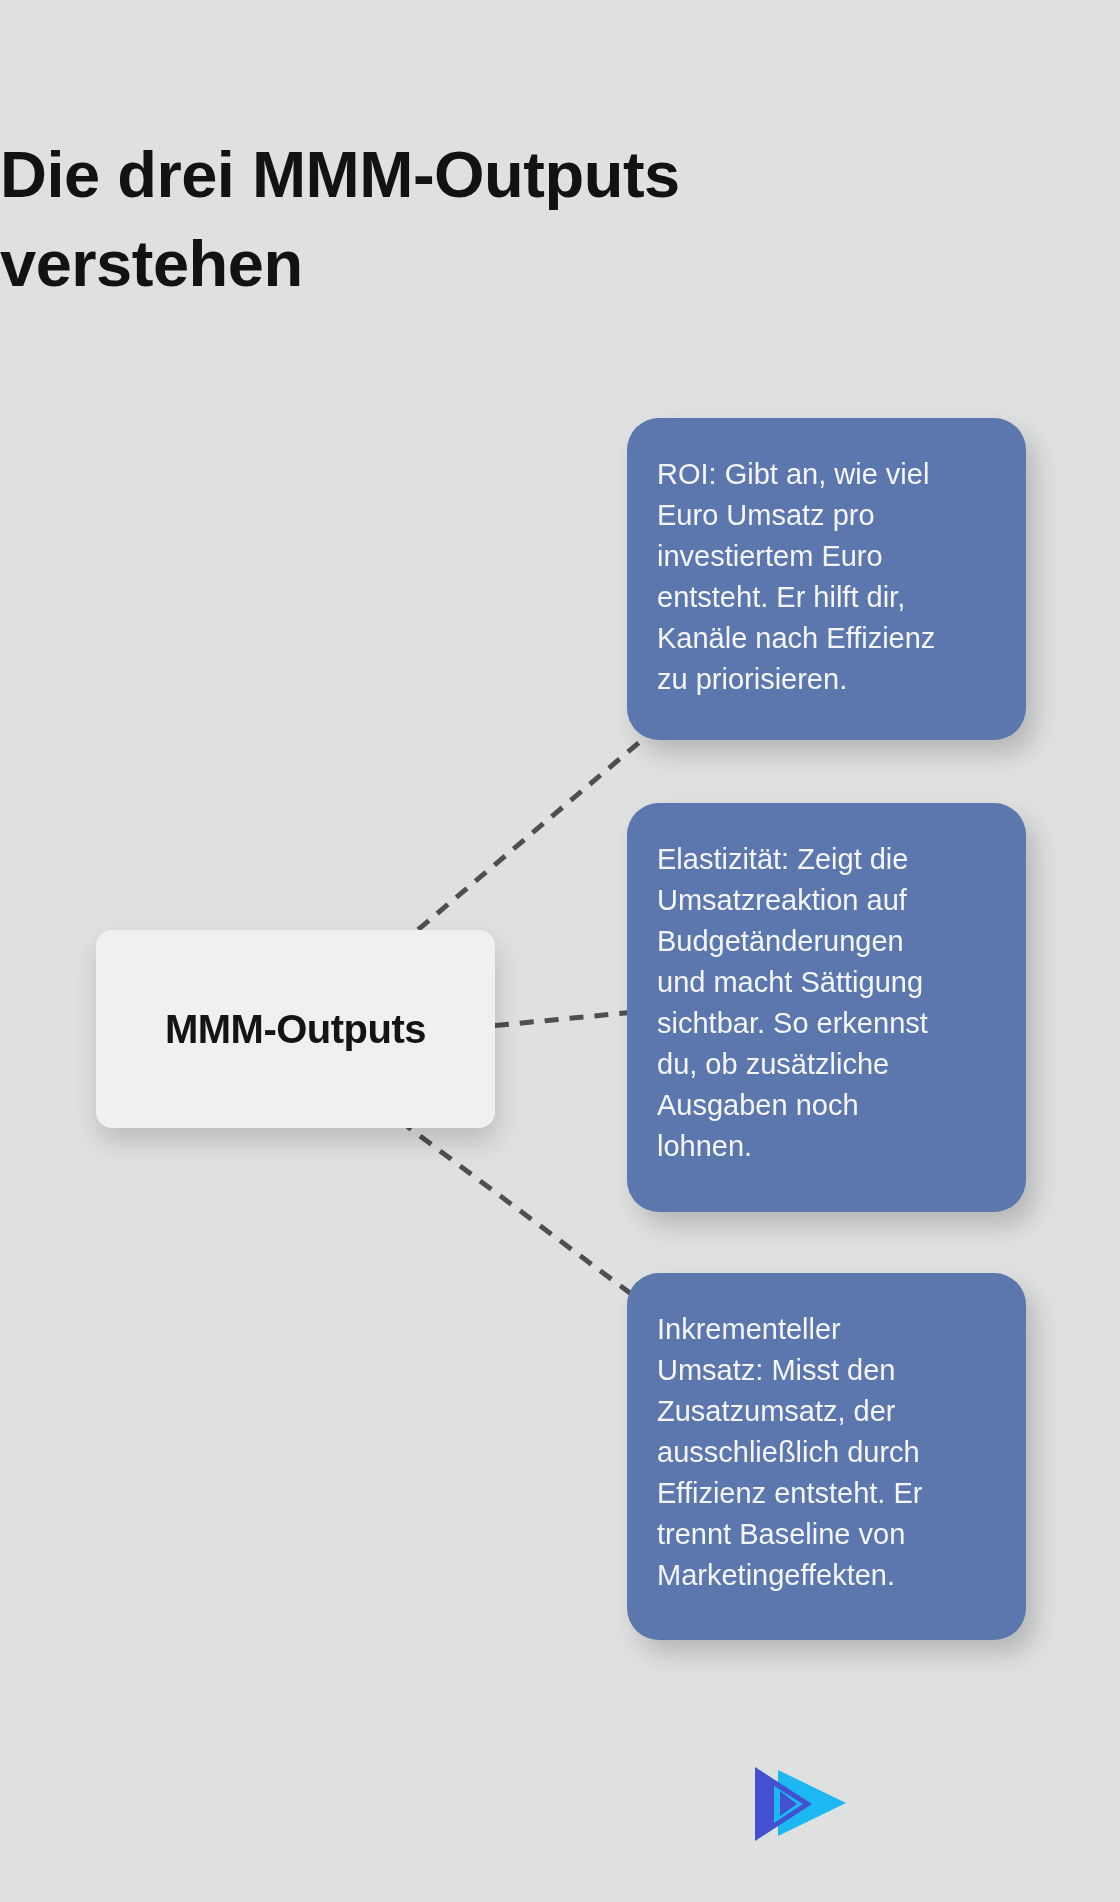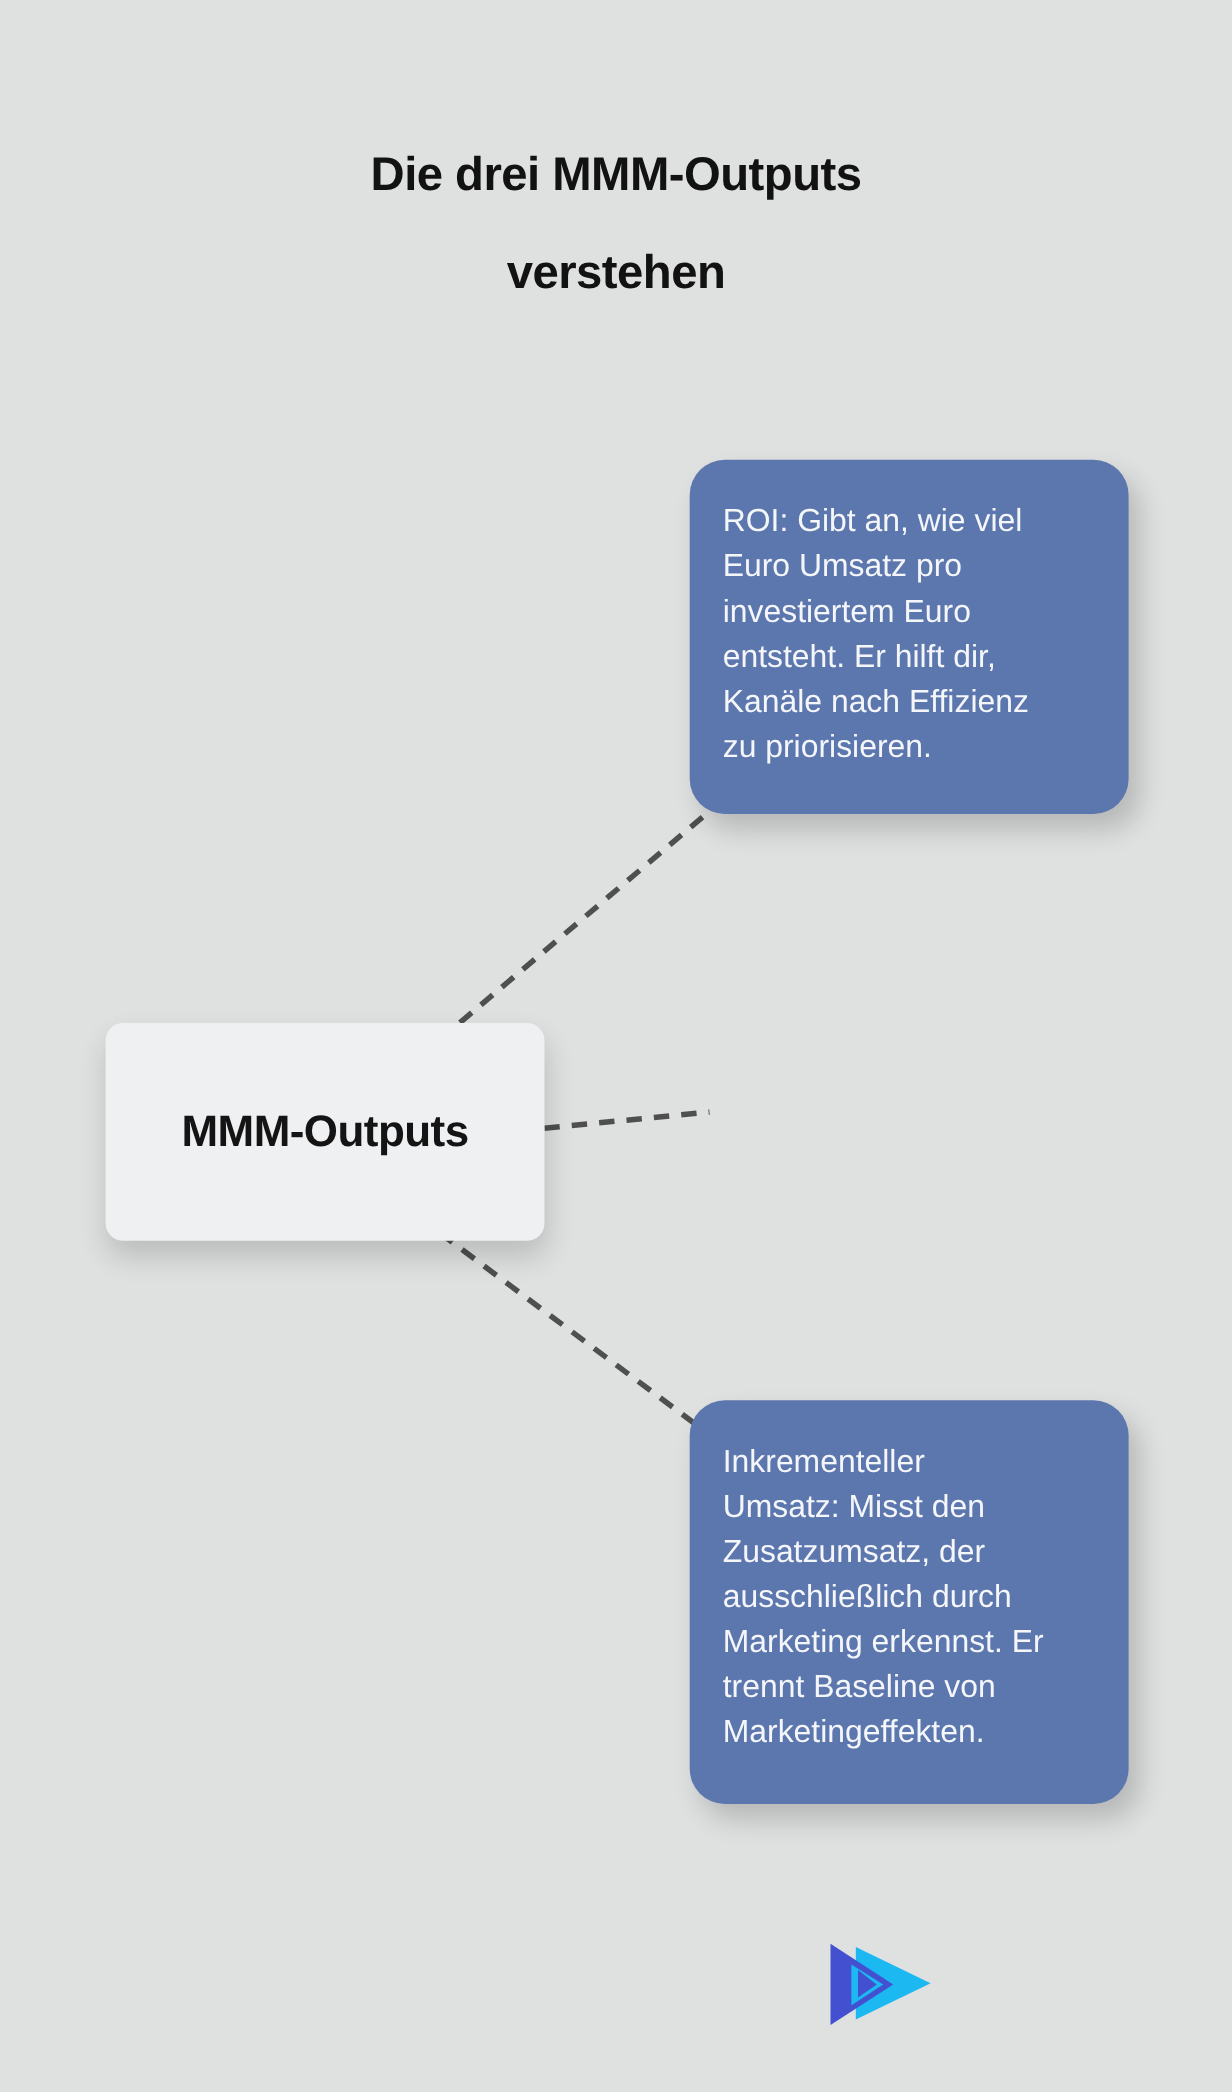--- a/index.html
+++ b/index.html
@@ -6,22 +6,21 @@
   .canvas{
     position:relative;
     width:1120px;height:1902px;
     background:var(--c-background,#dfe0e0);
     font-family:"Liberation Sans",sans-serif;
     overflow:hidden;
   }
   
   .title{
     position:absolute;left:0;top:86px;width:1120px;
-    text-align:center;
-    font-size:43px;line-height:89px;font-weight:700;
+    font-size:65px;line-height:89px;font-weight:700;
     letter-spacing:-0.5px;
     color:var(--c-title-text,#121212);
     white-space:pre-line;
   }
   
   .connectors{position:absolute;left:0;top:0;width:1120px;height:1902px;z-index:1;}
   .connectors line{
     stroke:var(--c-connector,#4f4f4f);
     stroke-width:5;
     stroke-dasharray:14 11;
@@ -88,27 +87,37 @@
 
   <div class="card card-roi">
     <div class="card-text">ROI: Gibt an, wie viel
 Euro Umsatz pro
 investiertem Euro
 entsteht. Er hilft dir,
 Kanäle nach Effizienz
 zu priorisieren.</div>
   </div>
 
+  <div class="card card-elastizitaet">
+    <div class="card-text">Elastizität: Zeigt die
+Umsatzreaktion auf
+Budgetänderungen
+und macht Sättigung
+sichtbar. So erkennst
+du, ob zusätzliche
+Ausgaben noch
+lohnen.</div>
+  </div>
 
   <div class="card card-inkrementell">
     <div class="card-text">Inkrementeller
 Umsatz: Misst den
 Zusatzumsatz, der
 ausschließlich durch
-Marketing erkennst. Er
+Effizienz entsteht. Er
 trennt Baseline von
 Marketingeffekten.</div>
   </div>
 
   <div class="branding">
     <svg class="logo-mark" viewBox="0 0 100 82" xmlns="http://www.w3.org/2000/svg">
       <polygon points="30,8 30,74 98,41" style="fill:var(--c-logo-cyan,#1cb8f2)"></polygon>
       <polygon points="7,5 7,79 64,42" style="fill:var(--c-logo-indigo,#4351d0)"></polygon>
       <polygon points="26,24 26,61 55,42" style="fill:var(--c-logo-cyan,#1cb8f2)"></polygon>
       <polygon points="32,29 32,54 49,42" style="fill:var(--c-logo-indigo,#4351d0)"></polygon>

